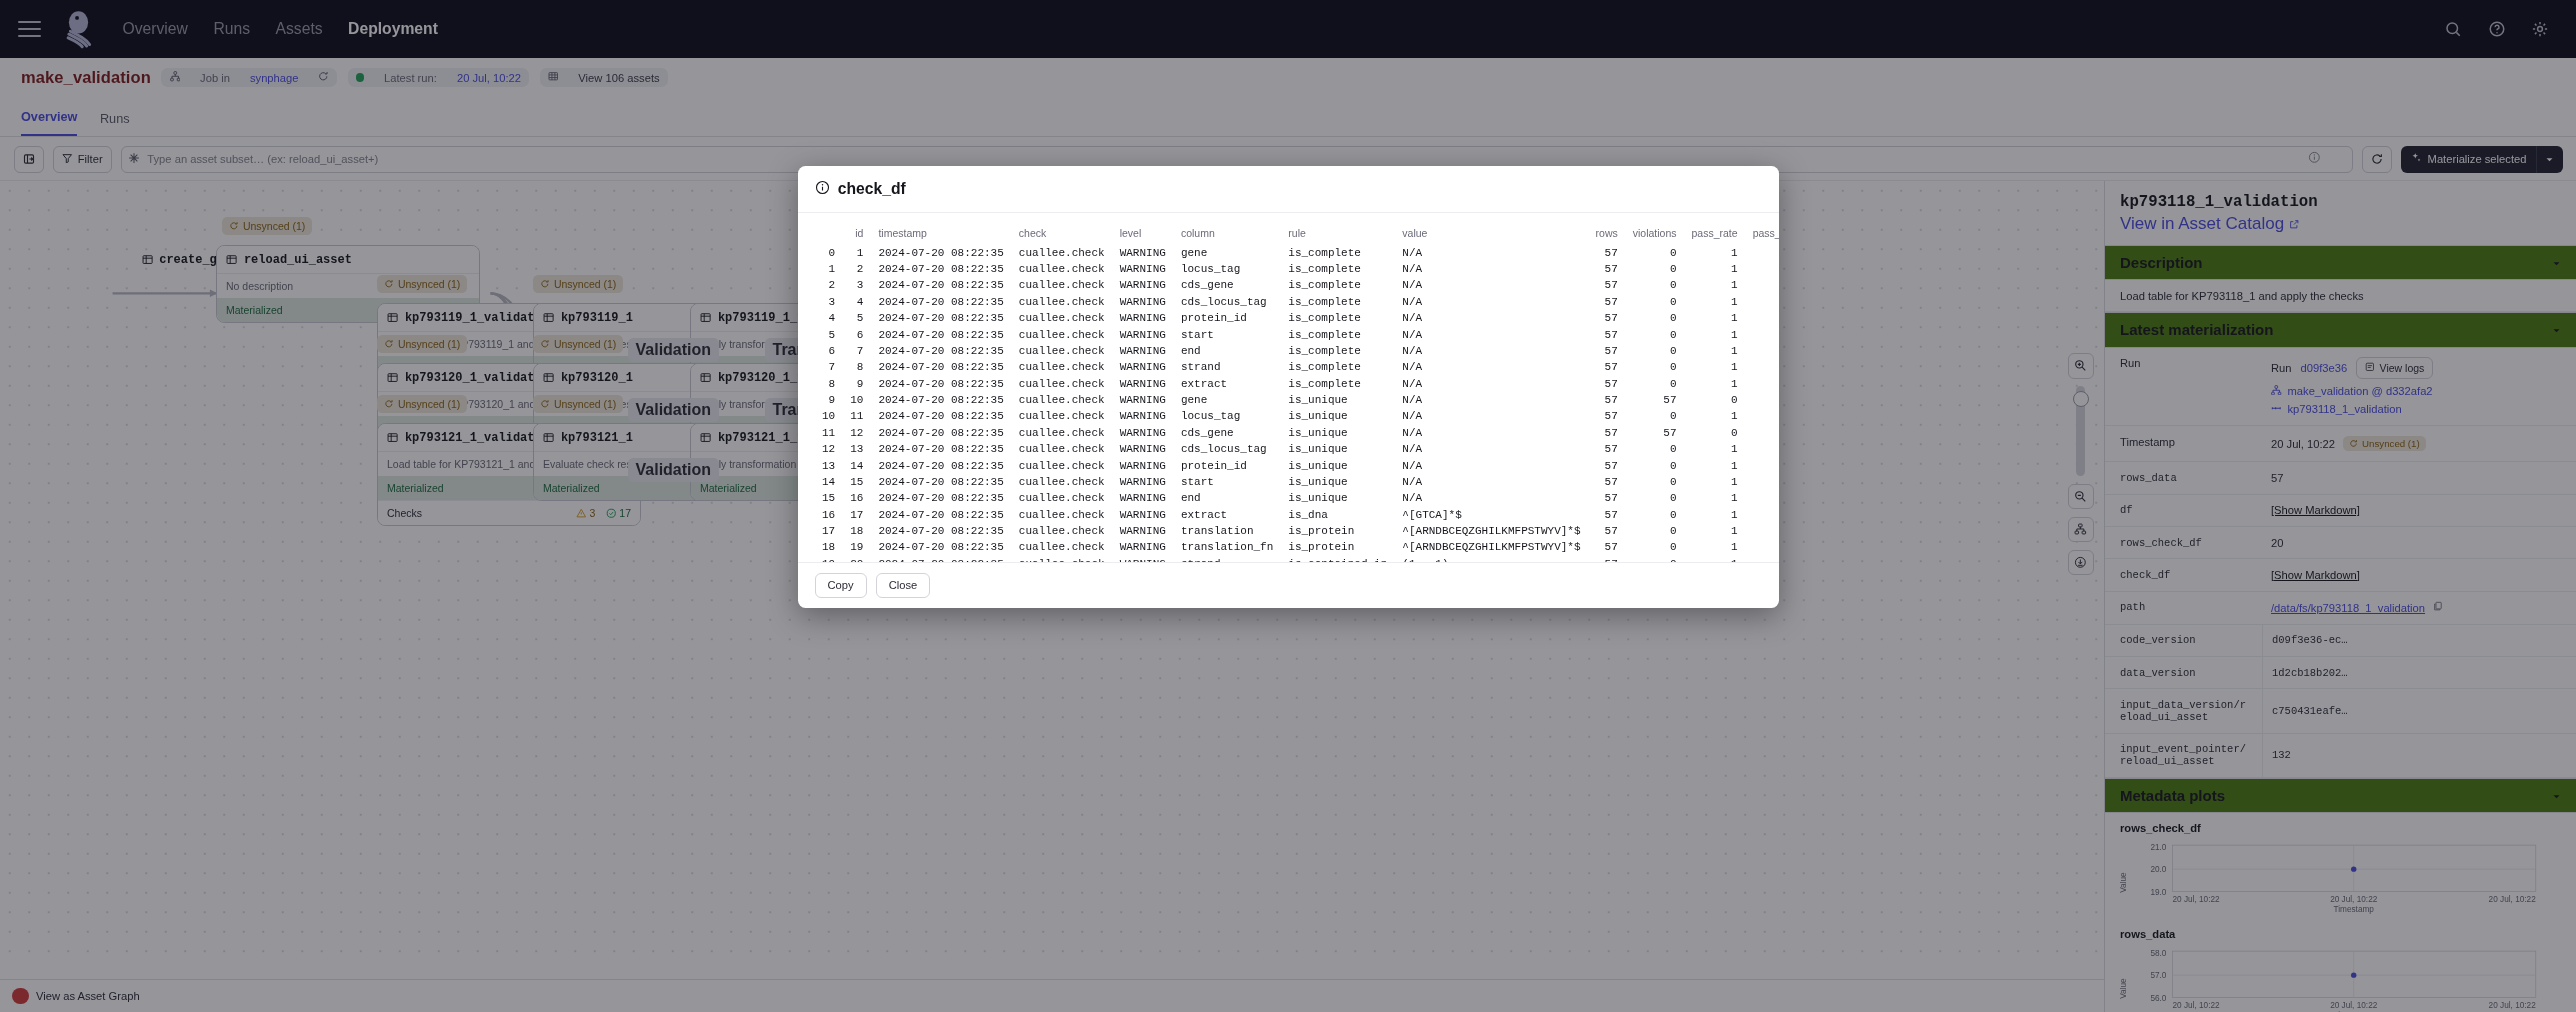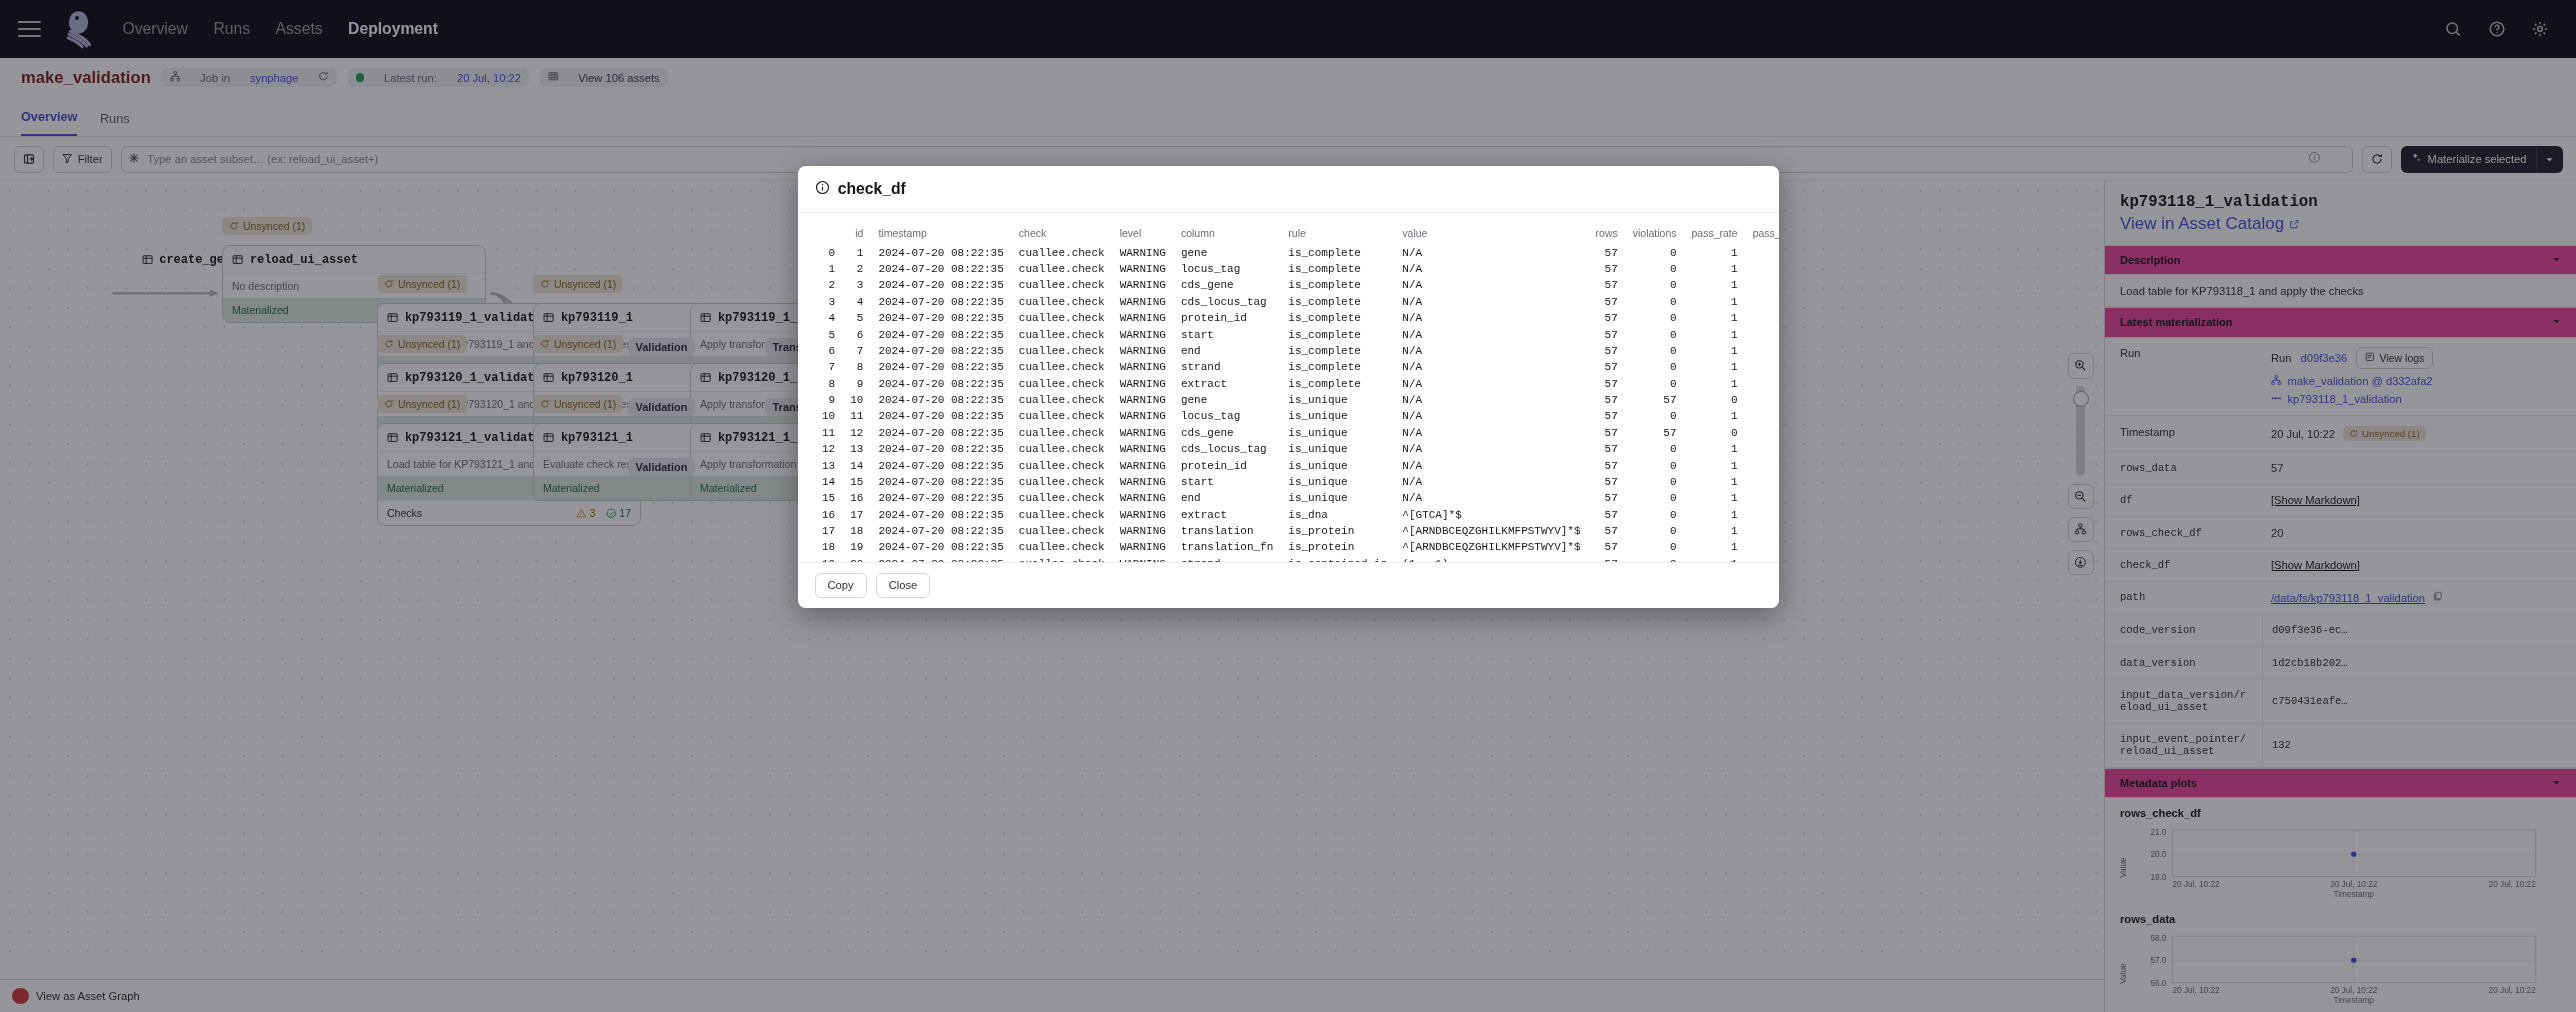--- a/index.html
+++ b/index.html
@@ -112,21 +112,21 @@
     display:flex; align-items:center; justify-content:space-between;
     padding: 6px 9px; font-size:10.5px; color:#2c2d38; border-top:0.7px solid #ededf1; background:#fff;
   }
   .node .nchecks .cnts { display:flex; gap:10.5px; align-items:center;}
   .badge-unsynced {
     position:absolute; display:inline-flex; align-items:center; gap:4.5px;
     background:#efe7da; color:#8a6514; border-radius:5.2px; padding:3px 6.7px; font-size:10.5px;
     white-space: nowrap;
   }
   .edge-label {
-    position:absolute; background:#e9e9ee; color:#2c2d38; font-size:11px; font-weight:bold;
+    position:absolute; background:#e9e9ee; color:#2c2d38; font-size:16px; font-weight:bold;
     border-radius:5.2px; padding:3px 7.5px; white-space:nowrap;
   }
   .grouplabel { position:absolute; font-family:"Liberation Mono", monospace; font-size:12px;
      font-weight:bold; color:#16171d; display:flex; align-items:center; gap:6px;}
 
   
   .zoomctl { position:absolute; right: 10.5px; display:flex; flex-direction:column; gap:7.5px; align-items:center; }
   .zbtn { width:25.5px; height:25.5px; border:0.7px solid #d3d4da; border-radius:6px; background:#fff;
      display:flex; align-items:center; justify-content:center; cursor:pointer; }
   .zslider { width:9px; height:90px; background:#d7d8de; border-radius:4.5px; position:relative; }
@@ -136,22 +136,22 @@
   
   .sidebar {
     position:absolute; top:181px; right:0; width: 472px; height: 831px;
     background:#ffffff; border-left:0.7px solid #dcdce2; overflow:hidden;
   }
   .sb-title { font-family:"Liberation Mono", monospace; font-size: 15.7px; font-weight:bold;
      padding: 12px 15px 3px 15px; color:#16171d;}
   .sb-link { padding: 0 15px 10.5px 15px; font-size:17px; color:#4b4ddf; display:flex; align-items:center; gap:5.2px;}
   .sb-section {
     display:flex; align-items:center; justify-content:space-between;
-    padding: 8.2px 15px; background:#ec4899; border-top:0.7px solid #e3e3e9; border-bottom:0.7px solid #e3e3e9;
-    font-size:11px; font-weight:bold; color:#16171d; cursor:pointer;
+    padding: 8.2px 15px; background:#4d7c0f; border-top:0.7px solid #e3e3e9; border-bottom:0.7px solid #e3e3e9;
+    font-size:15px; font-weight:bold; color:#16171d; cursor:pointer;
   }
   .sb-body { padding: 9.7px 15px; font-size:11.2px; color:#2c2d38; border-bottom:0.7px solid #ededf1;}
   .kv { display:flex; border-bottom:0.7px solid #ededf1; font-size:11.2px; }
   .kv .k { width: 157px; padding: 9.7px 15px; color:#2c2d38; word-break: break-word;
      font-family:"Liberation Mono", monospace; font-size:10.5px;}
   .kv .v { flex:1; padding: 9.7px 9px; color:#2c2d38; display:flex; align-items:center;
      gap:7.5px; flex-wrap:wrap;}
   .kv.plain .k { font-family:"Liberation Sans", sans-serif; font-size:11.2px;}
   .kv .v a, .link { color:#4b4ddf; cursor:pointer; }
   .kv .v .md { color:#16171d; text-decoration: underline; cursor:pointer;}
@@ -389,21 +389,21 @@
       <span>append_processed_df</span>
     </div>
 
     <div class="badge-unsynced" style="left:222px; top:36px">
       <svg width="9.7" height="9.7" viewBox="0 0 16 16" fill="none" stroke="#8a6514" stroke-width="1.5">
           <path d="M13 8a5 5 0 1 1-1.7-3.8"></path>
           <path d="M13.3 2v3h-3"></path>
         </svg>
       <span>Unsynced (1)</span>
     </div>
-    <div class="node" style="left:222px; top:64px">
+    <div class="node" style="left:216px; top:64px">
       <div class="nhead">
         <svg width="11.2" height="11.2" viewBox="0 0 16 16" fill="none" stroke="#16171d" stroke-width="1.3">
             <rect x="1.5" y="2.5" width="13" height="11" rx="1"></rect>
             <path d="M1.5 6h13M6 2.5v11"></path>
           </svg>
         <span>reload_ui_asset</span>
       </div>
       <div class="ndesc">No description</div>
       <div class="nstatus">
         <span>Materialized</span>

